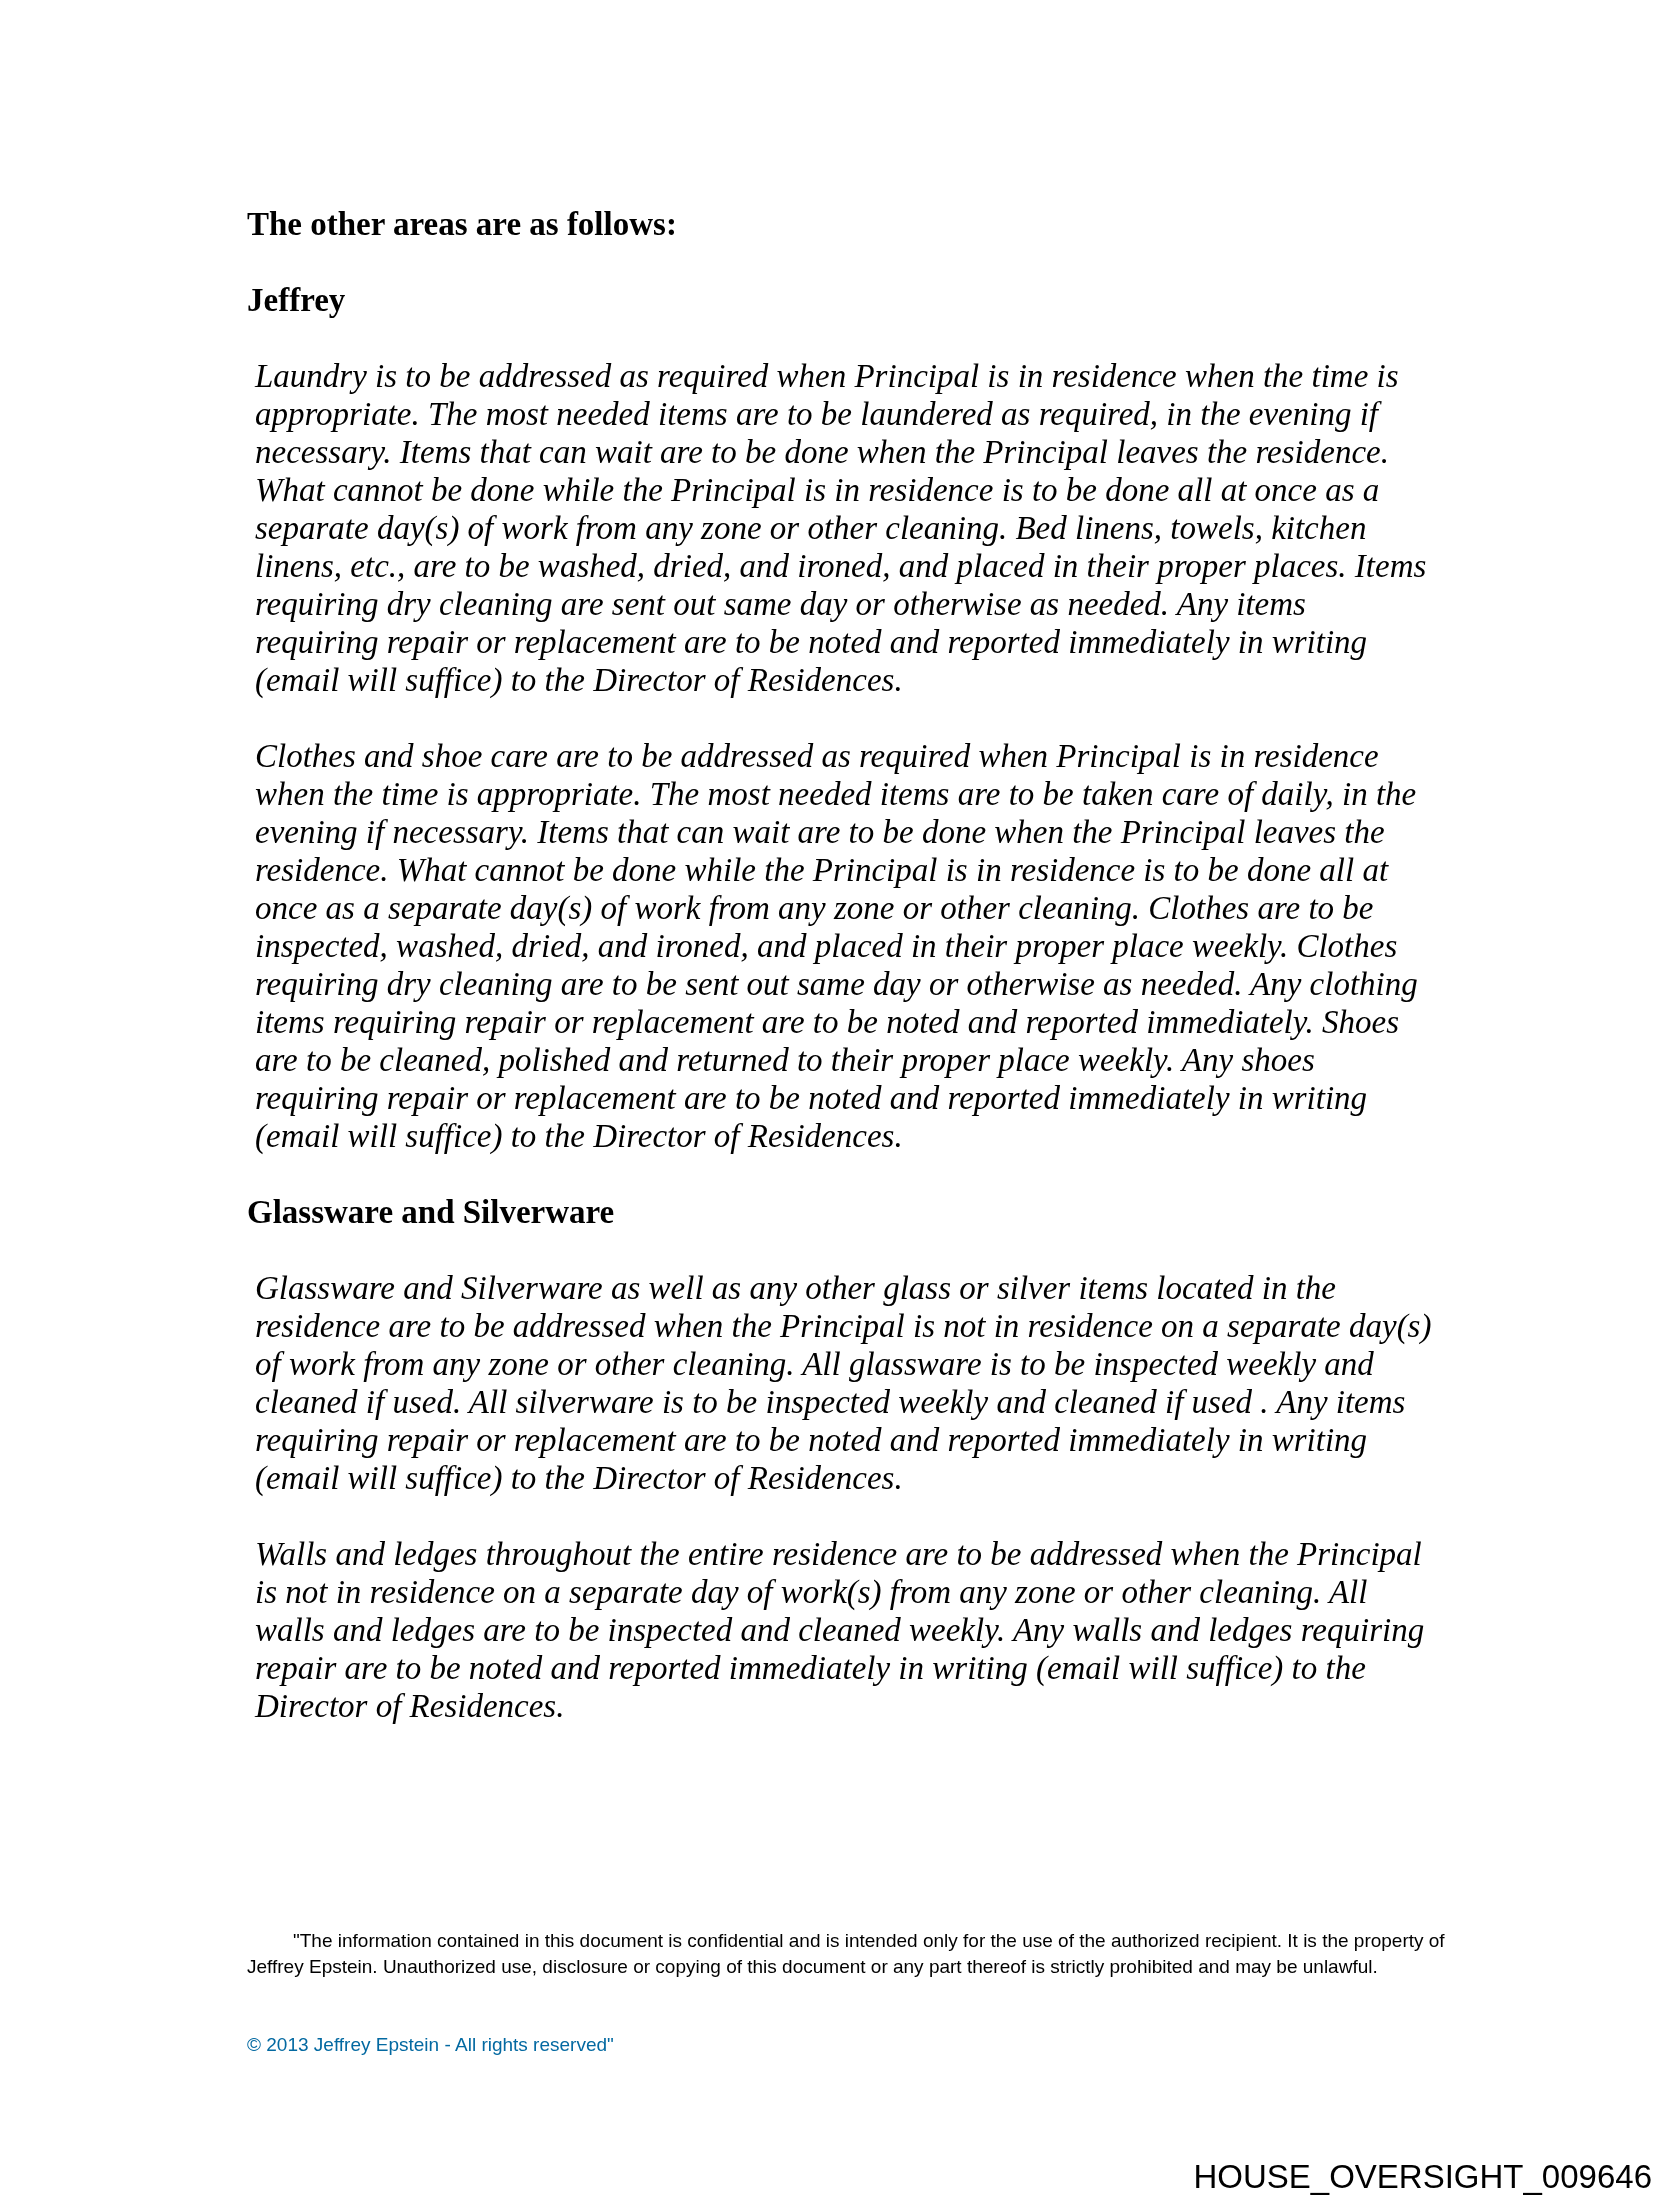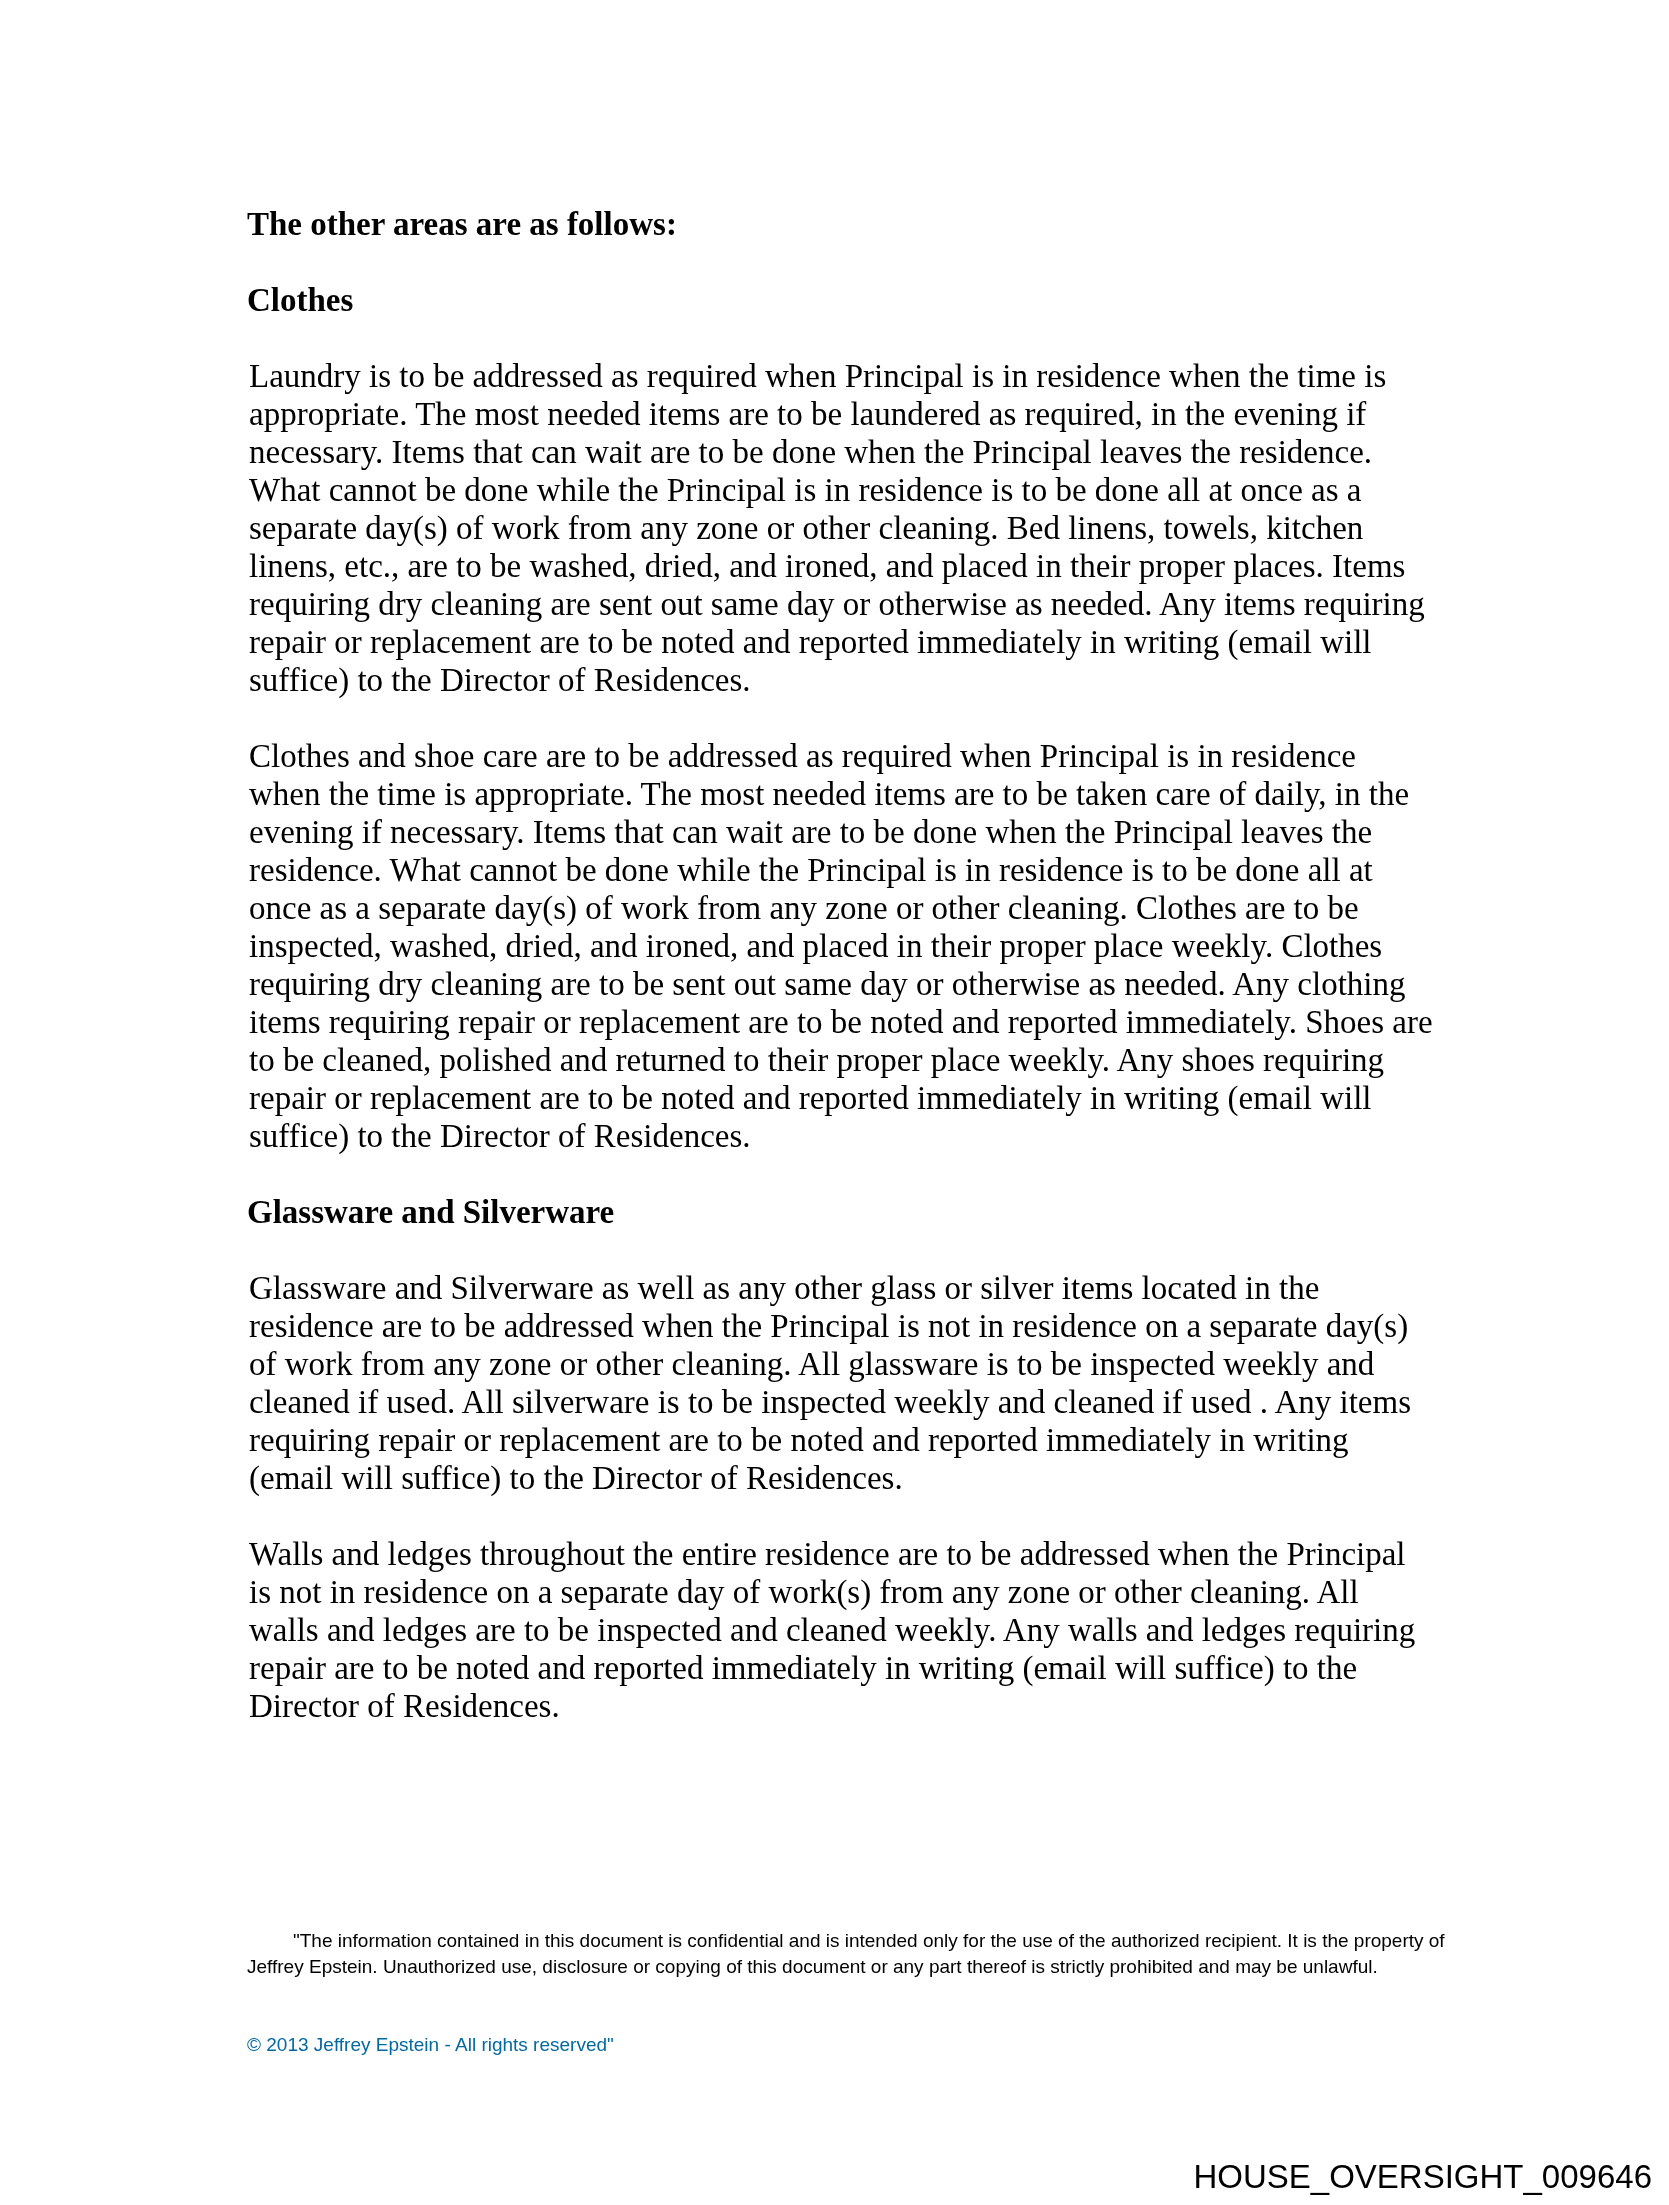--- a/index.html
+++ b/index.html
@@ -23,21 +23,22 @@
     font-size: 33px;
     line-height: 38px;
     color: #000000;
     text-align: left;
   }
   .heading {
     font-weight: 700;
     margin: 0 0 38px 0;
   }
   .para {
-    margin: 0 0 38px 2px;
+    margin: 0 0 38px 8px;
+    font-style: italic;
   }
   .doc-section {
     margin: 0;
     padding: 0;
   }
   .footer-disclaimer {
     position: absolute;
     left: 247px;
     top: 1928px;
     width: 1204px;
@@ -74,21 +75,21 @@
 </head>
 <body>
 
 <div class="page">
 
   <main class="content">
 
     <p class="heading">The other areas are as follows:</p>
 
     <section class="doc-section">
-      <p class="heading">Clothes</p>
+      <p class="heading">Jeffrey</p>
       <p class="para">Laundry is to be addressed as required when Principal is in residence when the time is appropriate. The most needed items are to be laundered as required, in the evening if necessary. Items that can wait are to be done when the Principal leaves the residence. What cannot be done while the Principal is in residence is to be done all at once as a separate day(s) of work from any zone or other cleaning. Bed linens, towels, kitchen linens, etc., are to be washed, dried, and ironed, and placed in their proper places. Items requiring dry cleaning are sent out same day or otherwise as needed. Any items requiring repair or replacement are to be noted and reported immediately in writing (email will suffice) to the Director of Residences.</p>
     </section>
 
     <section class="doc-section">
       <p class="para">Clothes and shoe care are to be addressed as required when Principal is in residence when the time is appropriate. The most needed items are to be taken care of daily, in the evening if necessary. Items that can wait are to be done when the Principal leaves the residence. What cannot be done while the Principal is in residence is to be done all at once as a separate day(s) of work from any zone or other cleaning. Clothes are to be inspected, washed, dried, and ironed, and placed in their proper place weekly. Clothes requiring dry cleaning are to be sent out same day or otherwise as needed. Any clothing items requiring repair or replacement are to be noted and reported immediately. Shoes are to be cleaned, polished and returned to their proper place weekly. Any shoes requiring repair or replacement are to be noted and reported immediately in writing (email will suffice) to the Director of Residences.</p>
     </section>
 
     <section class="doc-section">
       <p class="heading">Glassware and Silverware</p>
       <p class="para">Glassware and Silverware as well as any other glass or silver items located in the residence are to be addressed when the Principal is not in residence on a separate day(s) of work from any zone or other cleaning. All glassware is to be inspected weekly and cleaned if used. All silverware is to be inspected weekly and cleaned if used . Any items requiring repair or replacement are to be noted and reported immediately in writing (email will suffice) to the Director of Residences.</p>

